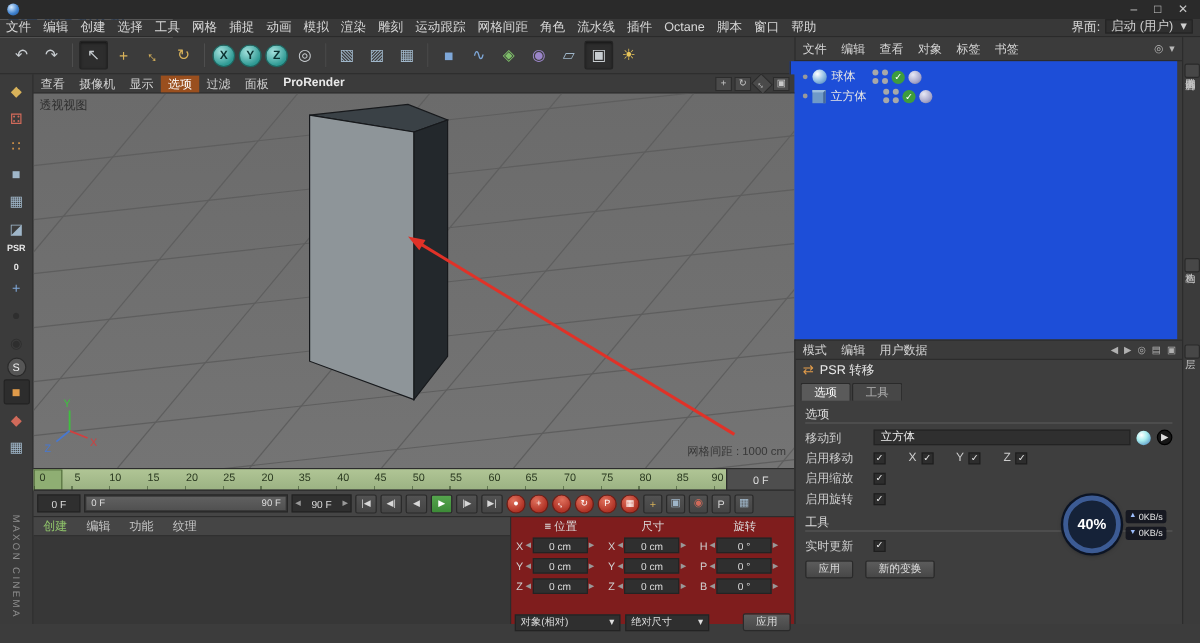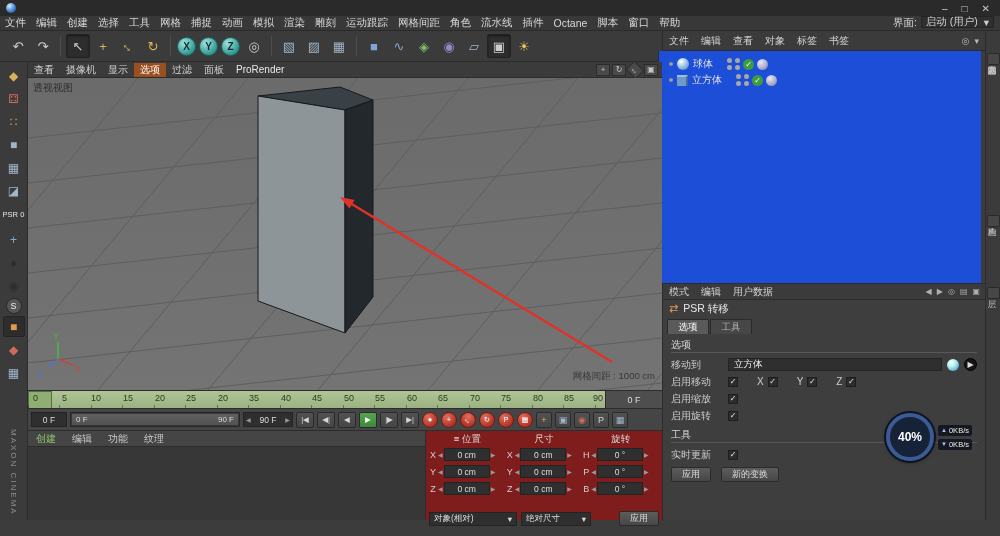--- a/index.html
+++ b/index.html
@@ -28,29 +28,29 @@
   .sep { width:1px; height:20px; background:#2b2b2b; border-right:1px solid #4e4e4e; margin:0 4px; }
   .rot45 { display:inline-block; transform:rotate(45deg); }
   .c-blue { color:#7ea7d8; } .c-green { color:#7fbf6a; } .c-violet { color:#9b85c9; }
   .c-yellow { color:#e8c55a; } .c-steel { color:#9fb6c9; } .c-orange { color:#e09b4a; }
   .c-red { color:#d06a5a; } .c-gold { color:#d8b25a; } .c-dark { color:#2e2e2e; }
 
   
   #left-strip { left:0; top:62px; width:28px; height:458px; background:#3b3b3b; border-right:1px solid #2c2c2c; display:flex; flex-direction:column; align-items:center; padding-top:3px; gap:2px; }
   .lbtn { width:22px; height:21px; display:flex; align-items:center; justify-content:center; font-size:12px; border:1px solid transparent; border-radius:2px; }
   .lbtn.active { background:#2d2d2d; border-color:#232323; }
-  .psr-box { width:22px; height:24px; display:flex; flex-direction:row; align-items:center; justify-content:space-between; color:#e8e8e8; font-size:7.5px; line-height:8px; font-weight:normal; }
+  .psr-box { width:22px; height:24px; display:flex; flex-direction:column; align-items:center; justify-content:space-between; color:#e8e8e8; font-size:7.5px; line-height:8px; font-weight:bold; }
   .s-circle { width:16px; height:16px; border-radius:50%; background:#565656; border:1px solid #2a2a2a; color:#eee; font-size:9px; display:flex; align-items:center; justify-content:center; }
   #brand { margin-top:auto; writing-mode:vertical-rl; font-size:8px; letter-spacing:2px; color:#8d8d8d; padding-bottom:4px; }
 
   
   #vp-menubar { left:28px; top:62px; width:634px; height:16px; background:#3b3b3b; border-bottom:1px solid #2c2c2c; display:flex; align-items:center; font-size:10px; color:#d0d0d0; }
   .vp-menu { padding:0 6px; height:14px; display:flex; align-items:center; }
   .vp-menu.hl { background:#9a4f1e; color:#fff; }
-  .vp-menu.pro { font-weight:normal; color:#e8e8e8; }
+  .vp-menu.pro { font-weight:bold; color:#e8e8e8; }
   #vp-nav { margin-left:auto; display:flex; gap:2px; padding-right:4px; }
   .vp-nav-btn { width:14px; height:12px; background:#4a4a4a; border:1px solid #2c2c2c; color:#c8c8c8; font-size:8px; display:flex; align-items:center; justify-content:center; }
 
   
   #viewport { left:28px; top:78px; width:634px; height:312px; background:linear-gradient(#6b6b6b,#747474); overflow:hidden; }
   #vp-label { position:absolute; left:5px; top:3px; color:#2f2f2f; font-size:10px; }
   #vp-grid-label { position:absolute; right:7px; bottom:7px; color:#383838; font-size:9.5px; }
 
   
   #ruler-row { left:28px; top:390px; width:634px; height:18px; display:flex; background:#424242; border-top:1px solid #2c2c2c; }

